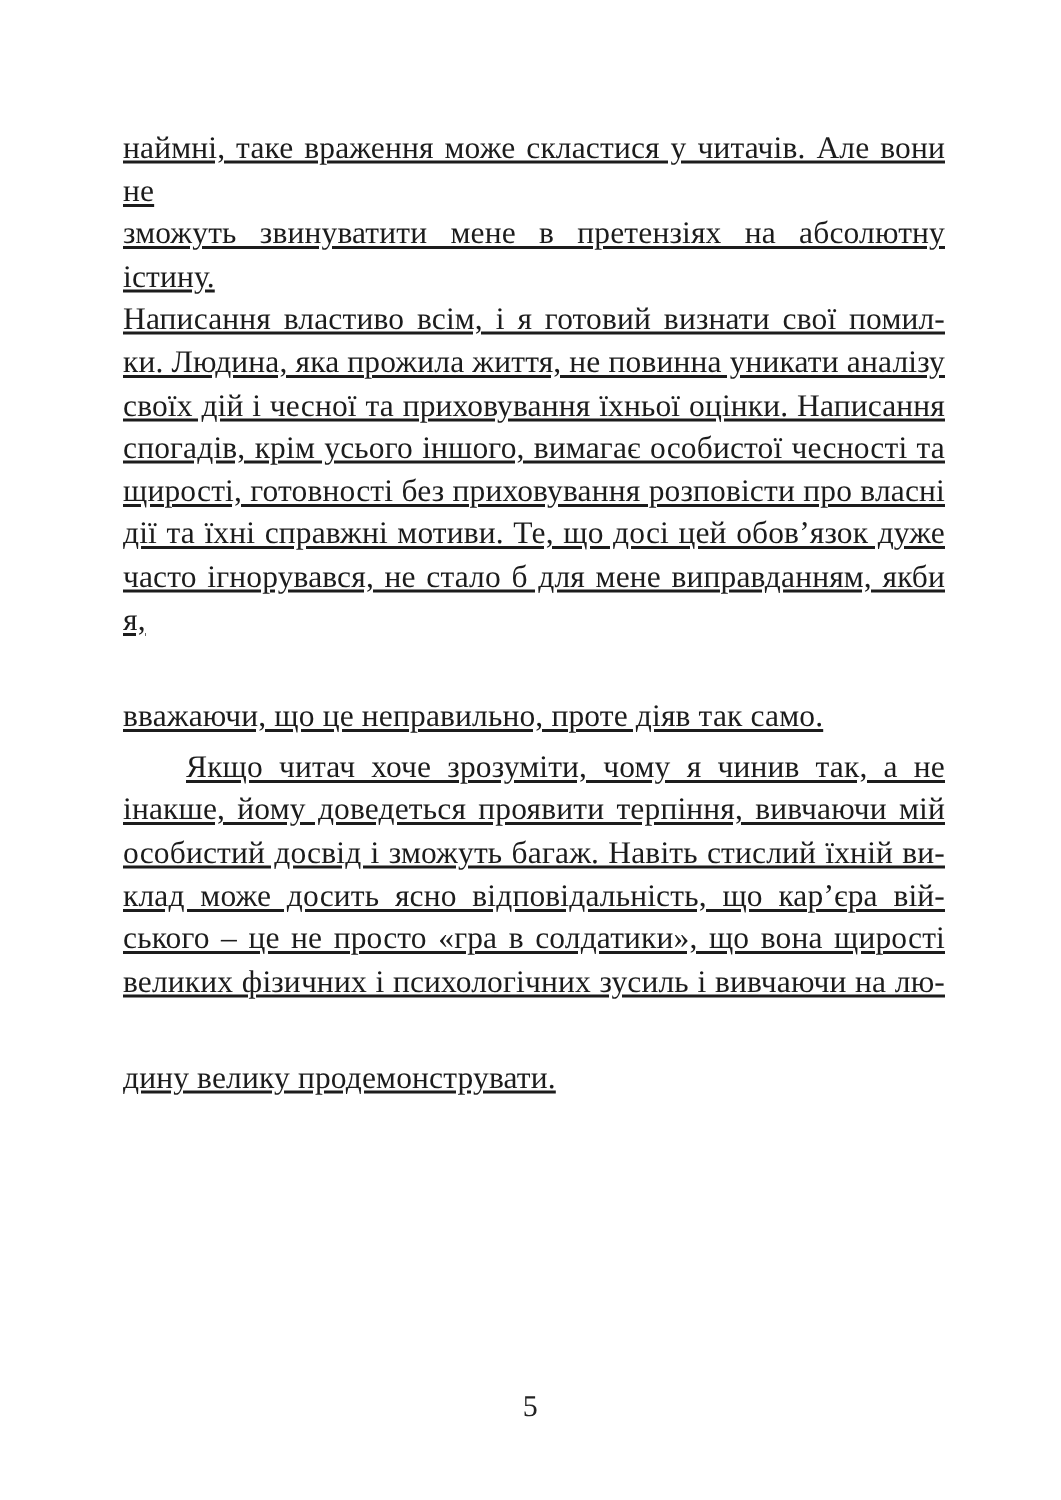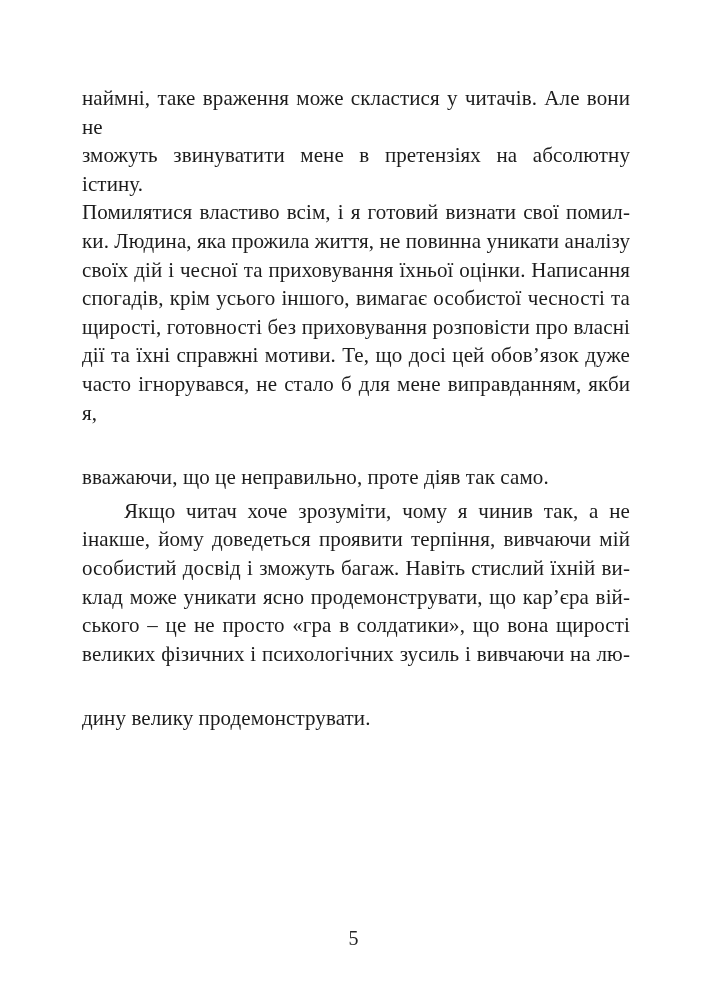--- a/index.html
+++ b/index.html
@@ -24,20 +24,21 @@
     left: 82px;
     top: 84px;
     width: 548px;
     color: #1c1c1c;
     font-size: 21px;
     line-height: 28.6px;
     letter-spacing: 0.1px;
   }
   .para {
     margin: 0;
+    text-decoration: underline;
   }
   .para + .para {
     margin-top: 5px;
   }
   .line {
     text-align: justify;
     text-align-last: justify;
     white-space: normal;
   }
   .line.last {
@@ -61,35 +62,35 @@
 </head>
 <body>
 
 <div class="book-page">
 
   <div class="text-block">
 
     <div class="para">
       <div class="line">наймні, таке враження може скластися у читачів. Але вони не</div>
       <div class="line">зможуть звинуватити мене в претензіях на абсолютну істину.</div>
-      <div class="line">Помилятися властиво всім, і я готовий визнати свої помил-</div>
+      <div class="line">Написання властиво всім, і я готовий визнати свої помил-</div>
       <div class="line">ки. Людина, яка прожила життя, не повинна уникати аналізу</div>
       <div class="line">своїх дій і чесної та приховування їхньої оцінки. Написання</div>
       <div class="line">спогадів, крім усього іншого, вимагає особистої чесності та</div>
       <div class="line">щирості, готовності без приховування розповісти про власні</div>
       <div class="line">дії та їхні справжні мотиви. Те, що досі цей обов’язок дуже</div>
       <div class="line">часто ігнорувався, не стало б для мене виправданням, якби я,</div>
       <div class="line last">вважаючи, що це неправильно, проте діяв так само.</div>
     </div>
 
     <div class="para">
       <div class="line first-indent">Якщо читач хоче зрозуміти, чому я чинив так, а не</div>
       <div class="line">інакше, йому доведеться проявити терпіння, вивчаючи мій</div>
       <div class="line">особистий досвід і зможуть багаж. Навіть стислий їхній ви-</div>
-      <div class="line">клад може уникати ясно продемонструвати, що кар’єра вій-</div>
+      <div class="line">клад може досить ясно відповідальність, що кар’єра вій-</div>
       <div class="line">ського – це не просто «гра в солдатики», що вона щирості</div>
       <div class="line">великих фізичних і психологічних зусиль і вивчаючи на лю-</div>
       <div class="line last">дину велику продемонструвати.</div>
     </div>
 
   </div>
 
   <div class="page-number">5</div>
 
 </div>

